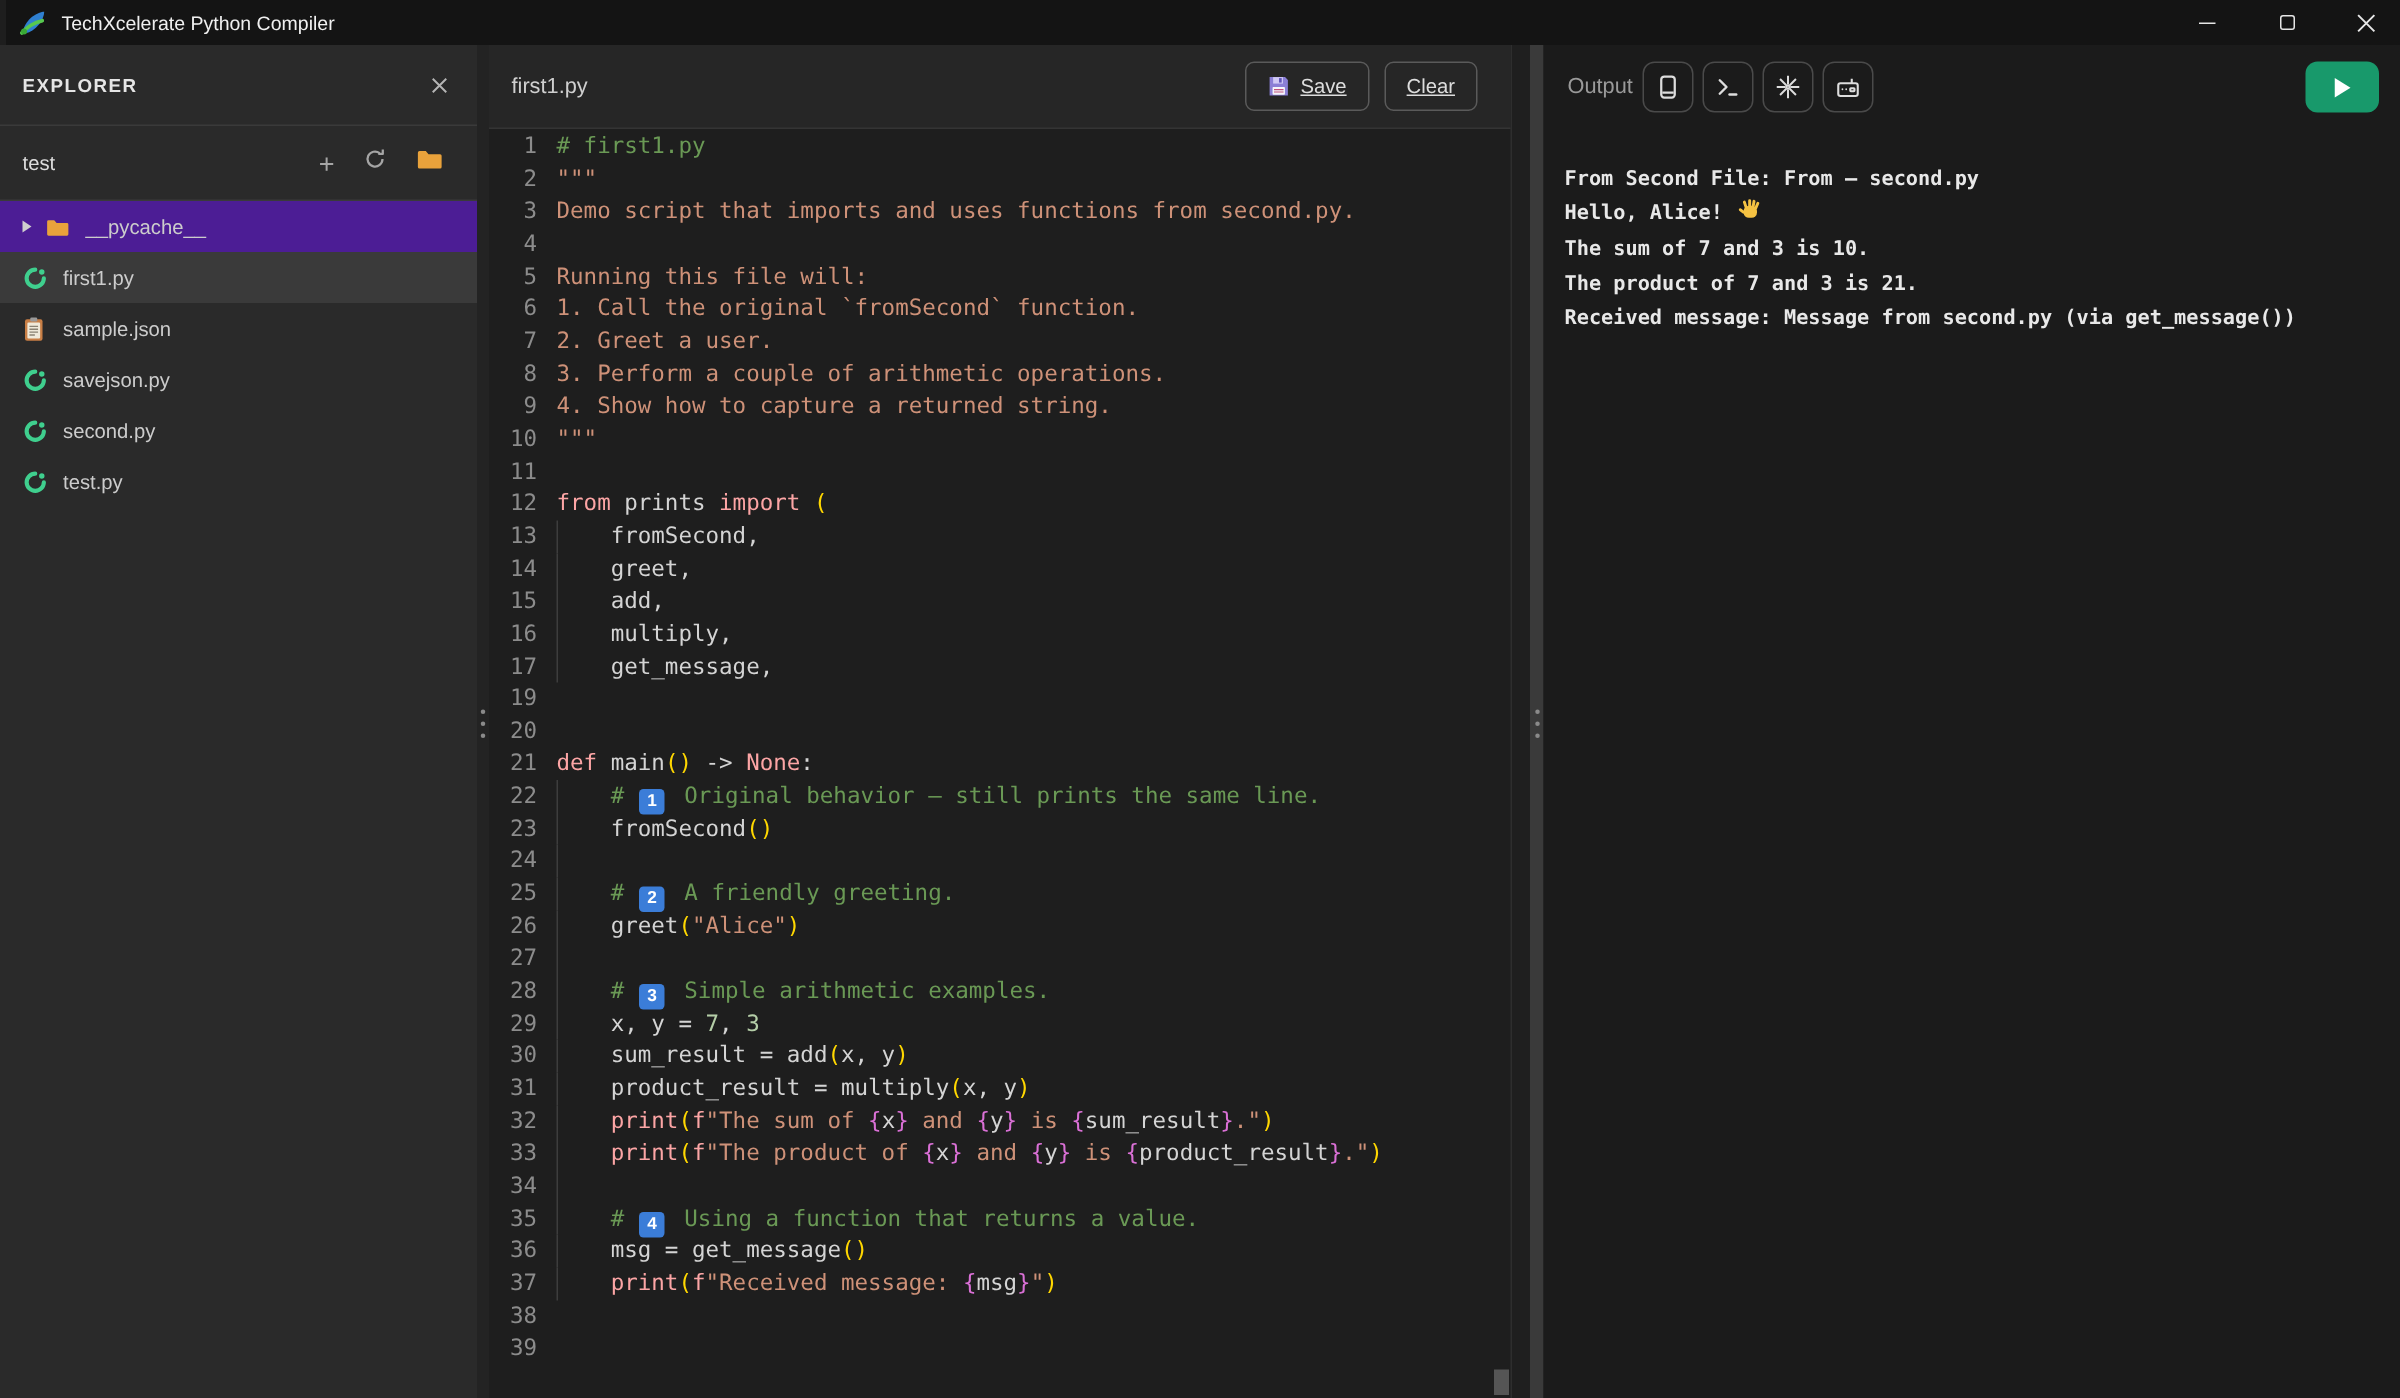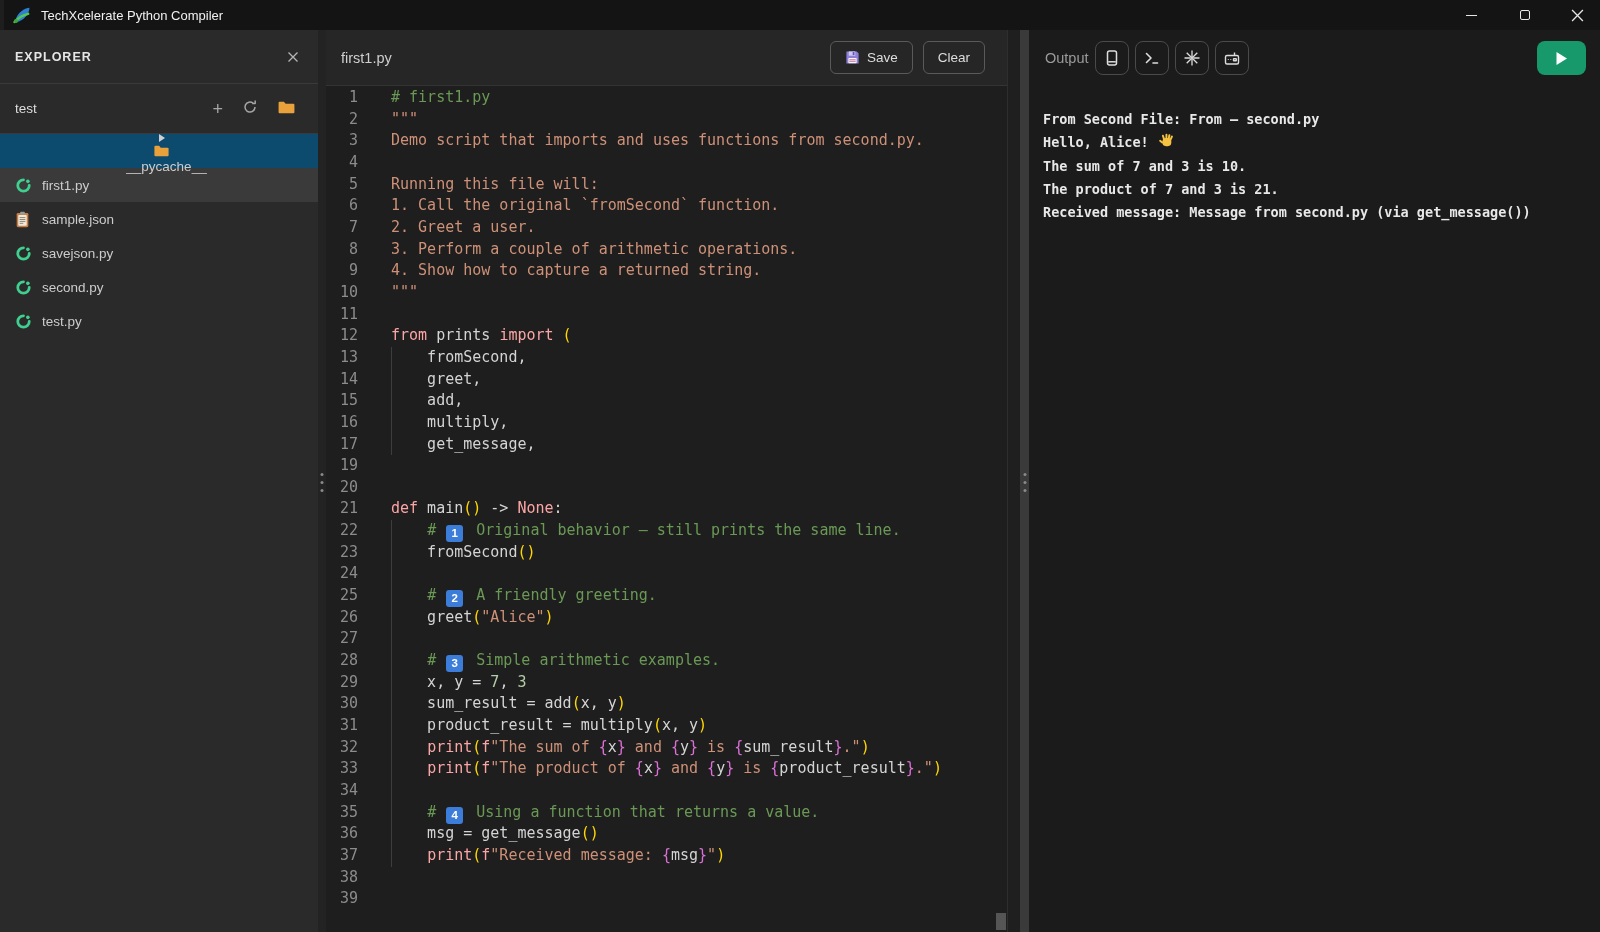--- a/index.html
+++ b/index.html
@@ -18,50 +18,50 @@
   
   .explorer { position:absolute; left:0; top:30px; width:318px; bottom:0; background:#2a2a2a; }
   .exp-header { height:54px; display:flex; align-items:center; border-bottom:1px solid #3a3a3a; padding:0 16px 0 15px; }
   .exp-title { color:#e5e5e5; font-size:12.5px; font-weight:bold; letter-spacing:1px; }
   .exp-close { margin-left:auto; width:18px; height:18px; display:flex; align-items:center; justify-content:center; }
   .ws-row { height:50px; display:flex; align-items:center; border-bottom:1px solid #3a3a3a; padding:0 22px 0 15px; }
   .ws-name { color:#dddddd; font-size:13.5px; }
   .ws-actions { margin-left:auto; display:flex; align-items:center; gap:19px; }
   .ws-plus { color:#a5a5a5; font-size:18px; line-height:1; font-weight:400; }
   .tree-item { height:34px; display:flex; align-items:center; padding-left:15px; color:#cccccc; font-size:13.5px; }
-  .tree-item.folder-row { background:#0c4a6e;flex-direction:column; }
+  .tree-item.folder-row { background:#4c1d95; }
   .tree-item.selected { background:#3a3a3a; }
   .chevron { width:0; height:0; border-left:6px solid #cfcfcf; border-top:4.5px solid transparent;
              border-bottom:4.5px solid transparent; margin-right:9px; flex:none; }
   .tree-icon { width:17px; height:17px; margin-right:10px; flex:none; display:flex; align-items:center; }
 
   
   .splitter { position:absolute; top:30px; bottom:0; }
   .splitter .grip { position:absolute; top:438px; left:50%; transform:translateX(-50%); }
   .grip i { display:block; width:3px; height:3px; border-radius:50%; background:#8a8a8a; margin:5px 0; }
   .split-left  { left:318px; width:8px; background:#232323; }
   .split-right { left:1020px; width:9px; background:#3a3a3a; }
 
   
   .editor { position:absolute; left:326px; top:30px; width:682px; bottom:0; background:#1e1e1e; border-right:1px solid #2e2e2e; }
   .editor-gap { position:absolute; left:1008px; top:30px; width:12px; bottom:0; background:#1f1f1f; }
   .editor-header { height:56px; background:#262626; border-bottom:1px solid #343434;
                    display:flex; align-items:center; padding:0 22px 0 15px; }
   .filename { color:#cfcfcf; font-size:14.5px; }
   .btn { height:33px; border:1px solid #5a5a5a; border-radius:6px; background:transparent;
          color:#dddddd; font-size:13.5px; font-family:inherit; display:flex; align-items:center;
-         padding:0 14px; gap:7px; }
+         padding:0 14px; gap:7px;text-decoration:underline; }
   .btn-save { margin-left:auto; }
   .btn-clear { margin-left:10px; }
 
   .code { position:relative; height:846px; overflow:hidden; padding-top:1px;
           font-family:"DejaVu Sans Mono",monospace; font-size:15px; }
   .line { display:flex; height:21.66px; line-height:21.66px; white-space:pre; }
   .ln { width:32px; flex:none; text-align:right; color:#8c8c8c; }
-  .lc { margin-left:33px; position:relative; flex:1; color:#d4d4d4; }
+  .lc { margin-left:13px; position:relative; flex:1; color:#d4d4d4; }
   .guide { position:absolute; left:0; top:0; bottom:0; width:0; border-left:1px solid #3d3d3d; }
   .sg-kw  { color:#fca5a5; }
   .sg-str { color:#ce9178; }
   .sg-com { color:#6a9955; }
   .sg-num { color:#b5cea8; }
   .sg-b1  { color:#ffd700; }
   .sg-b2  { color:#da70d6; }
   .sg-tx  { color:#d4d4d4; }
   .keycap { display:inline-block; width:17px; height:17px; background:#3b7dd8; border-radius:3px;
             color:#ffffff; font-family:"Liberation Sans",sans-serif; font-size:11.5px; font-weight:bold;

